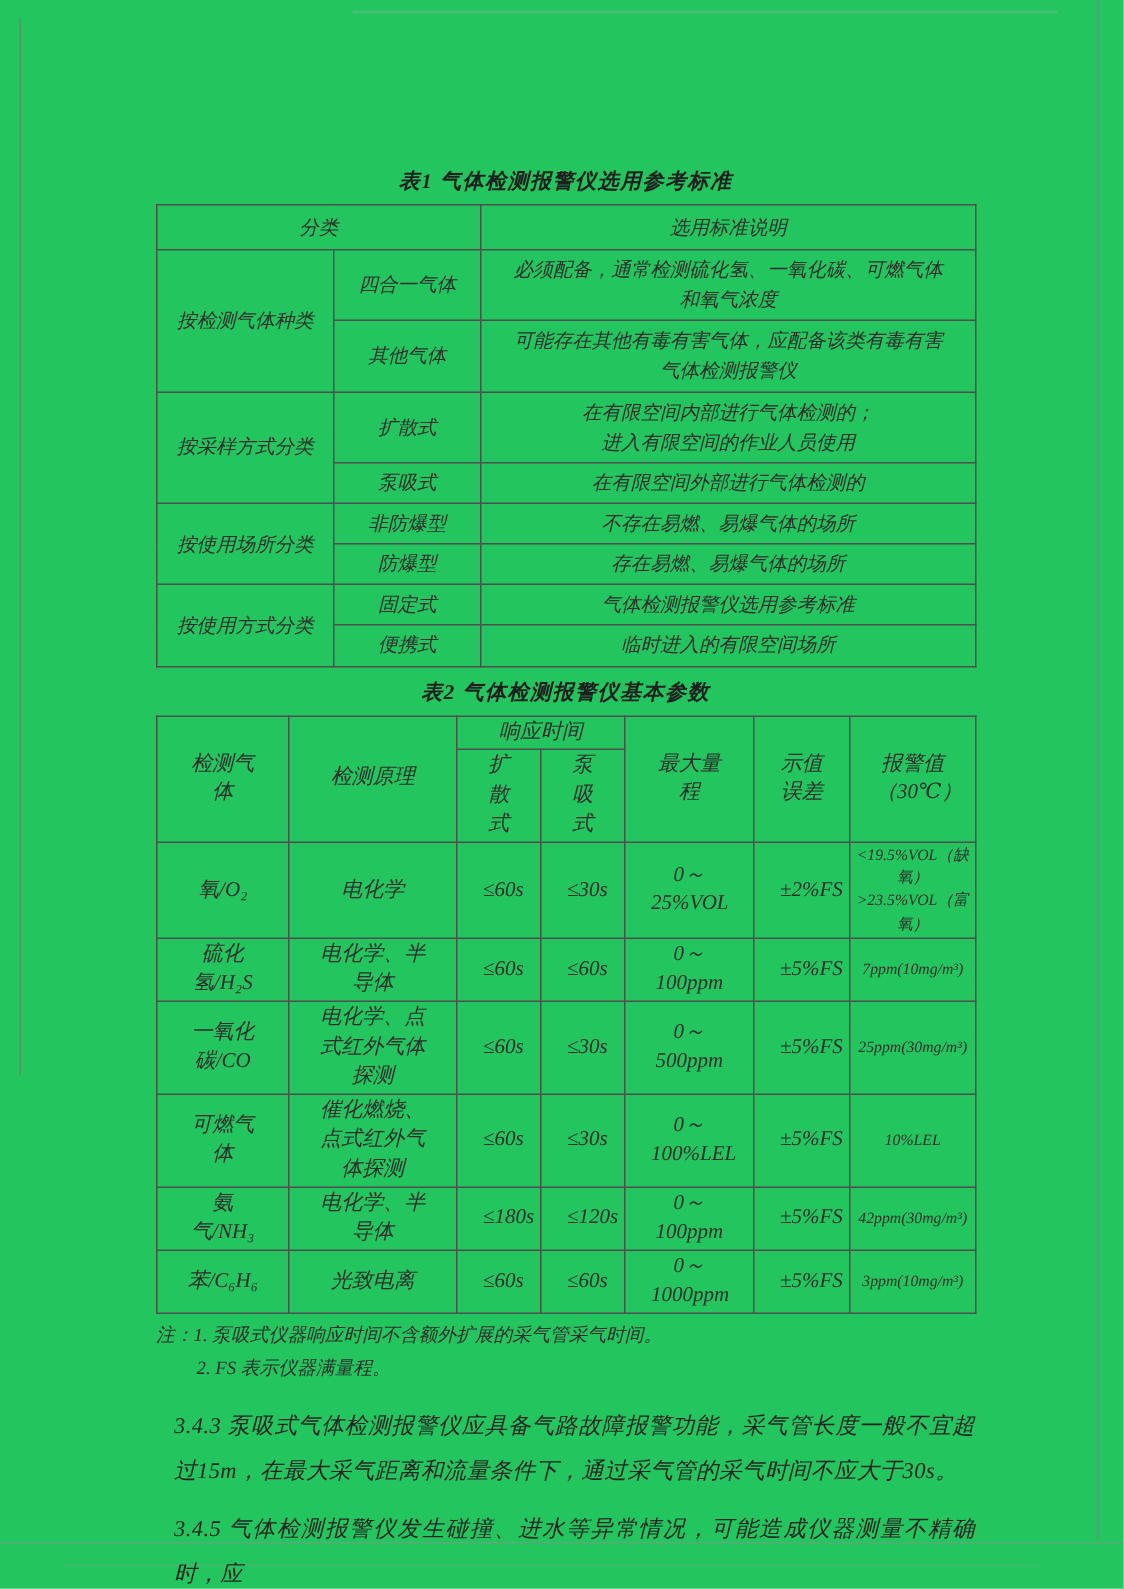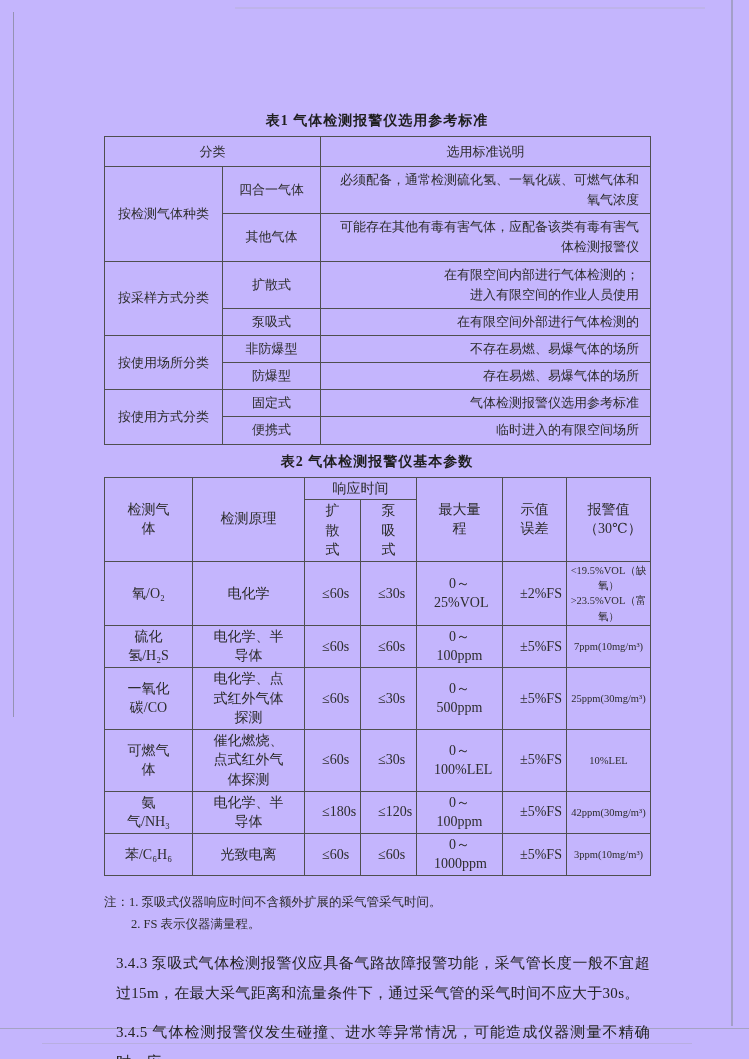--- a/index.html
+++ b/index.html
@@ -2,21 +2,21 @@
 <html><head>
 <meta charset="utf-8">
 <style>
   html,body { margin:0; padding:0; }
   body {
     width:749px; height:1059px; position:relative; overflow:hidden;
     background:#f4f5f3;
     font-family:"Liberation Serif","DejaVu Serif",serif;
   }
   .page {
-    position:absolute; inset:0; background:#c4b5fd;
+    position:absolute; inset:0; background:#22c55e;font-style:italic;
   }
   
   .artifact { position:absolute; pointer-events:none; }
   .edge-left   { left:13px;  top:12px;   width:1px;  height:705px; background:#6f7577; opacity:.55; }
   .edge-right  { left:731px; top:0;      width:2px;  height:1026px; background:#7d8487; opacity:.45; }
   .edge-bottom1{ left:0;     top:1028px; width:749px; height:1px;  background:#8d9396; opacity:.55; }
   .edge-bottom2{ left:42px;  top:1043px; width:650px; height:1px;  background:#9aa0a3; opacity:.30; }
   .edge-top    { left:235px; top:7px;    width:470px; height:2px;  background:#aab0b3; opacity:.25; }
 
   .content { position:absolute; left:104px; top:112px; width:546px; color:#2b2b2b; }
@@ -26,33 +26,33 @@
     margin:0 0 6px 0; letter-spacing:1px;
   }
   .tbl-title.second { margin-top:8px; }
 
   table { border-collapse:collapse; width:546px; table-layout:fixed; }
   td { border:1px solid #4f4f4f; vertical-align:middle; }
 
   
   .t1 td { font-size:13px; color:#2d2d2d; padding:2px 4px; }
   .t1 .c-center { text-align:center; }
-  .t1 .c-desc { text-align:right; padding:3px 11px; line-height:1.55; white-space:pre-line; }
+  .t1 .c-desc { text-align:center; padding:3px 21px; line-height:1.55; white-space:pre-line; }
   .t1 tr.rh-head { height:30px;margin-top:20px; }
   .t1 tr.rh-2 { height:46px; }
   .t1 tr.rh-1 { height:27px; }
 
   
   .t2 td { font-size:14px; text-align:center; padding:1px 17px; color:#2d2d2d; line-height:1.4; }
   .t2 .head { height:20px; }
   .t2 .alarm { font-size:10.5px; white-space:pre-line; line-height:1.45; padding:1px 2px; }
   .t2 tr.rh-a { height:36px; }
   .t2 tr.rh-b { height:27px; }
 
-  .notes { margin-top:16px; font-size:12.5px; color:#2d2d2d; line-height:1.75; }
+  .notes { margin-top:4px; font-size:12.5px; color:#2d2d2d; line-height:1.75; }
   .notes .n2 { margin-left:27px; }
 
   .para {
     font-size:15px; line-height:2.0; text-align:justify; color:#242424;
     margin:9px 0 0 12px; letter-spacing:.3px;
   }
   .para.first { margin-top:12px; }
 </style>
 </head>
 <body>

